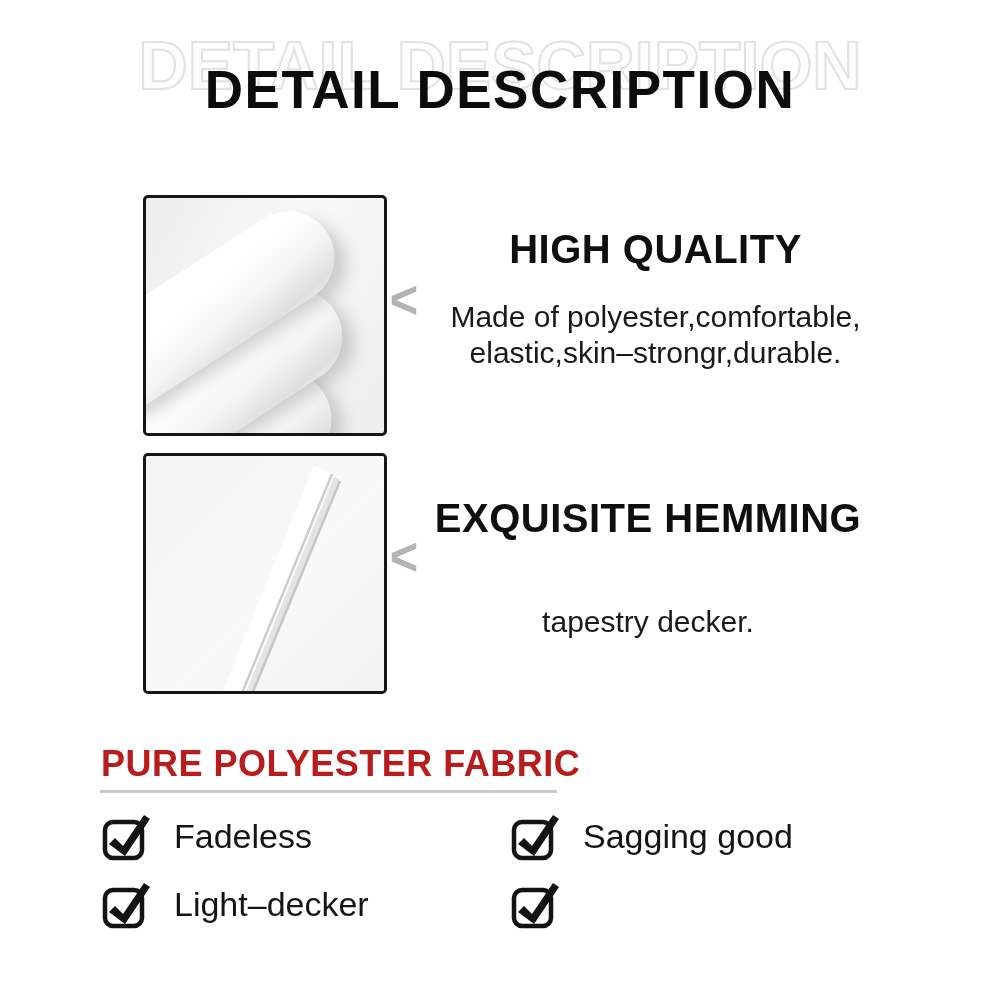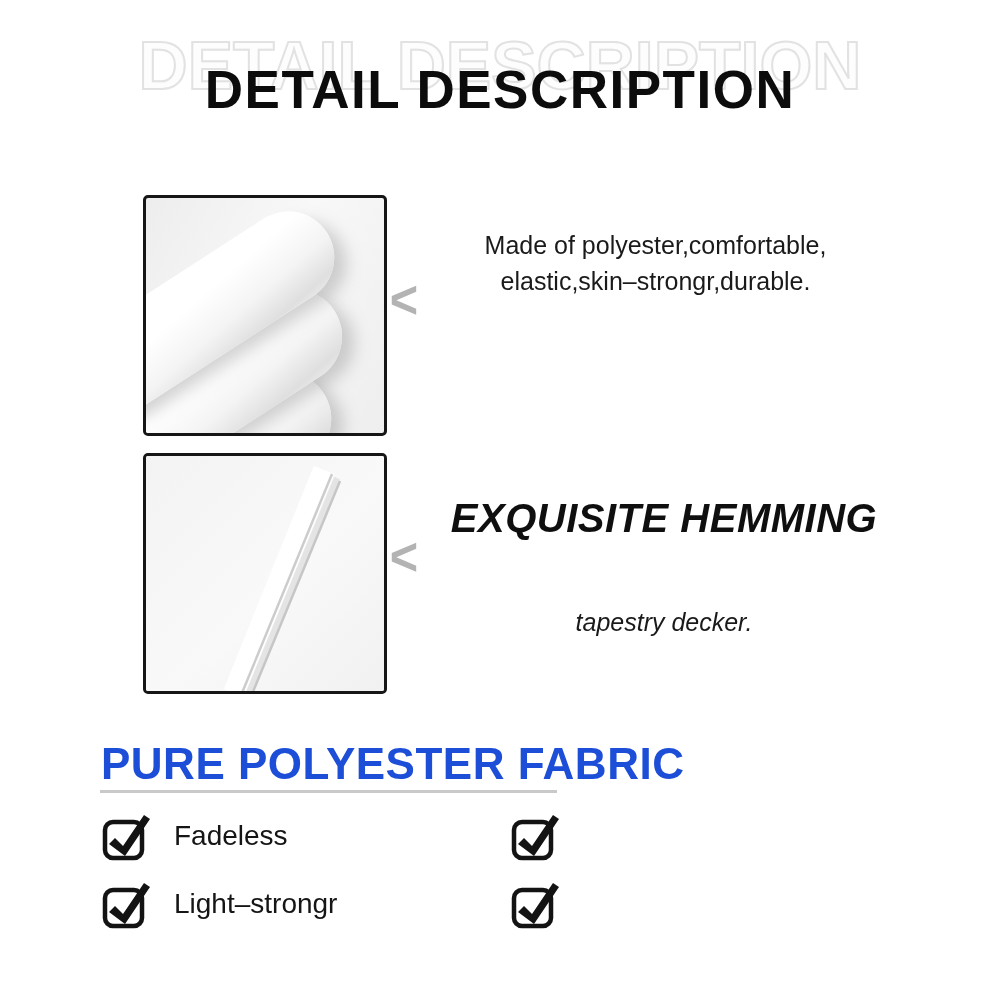--- a/index.html
+++ b/index.html
@@ -45,62 +45,63 @@
     position:absolute; left:383px; width:42px; text-align:center;
     font-size:54px; line-height:54px; font-weight:600; color:#b3b3b3;
     transform:scaleX(0.9);
   }
   .chev-1 { top:272px; }
   .chev-2 { top:529px; }
 
   
   .text-block { position:absolute; text-align:center; }
   .tb-1 { left:423px; top:227px; width:465px; }
-  .tb-2 { left:428px; top:496px; width:472px;font-style:italic; }
+  .tb-2 { left:412px; top:496px; width:472px; }
   .text-block h2 {
     margin:0 0 28px 0; font-size:40px; line-height:44px; font-weight:700;
     letter-spacing:0.5px; color:#0f0f0f; white-space:nowrap;
   }
-  .text-block p { margin:0; font-size:25px; line-height:36px; color:#1a1a1a; }
+  .text-block p { margin:0; font-size:30px; line-height:36px; color:#1a1a1a; }
 
   
   .fabric-heading {
     position:absolute; left:101px; top:742px; margin:0;
-    font-size:44px; line-height:44px; font-weight:700; letter-spacing:0.5px;
-    color:#1d4ed8; white-space:nowrap;
+    font-size:36px; line-height:44px; font-weight:700; letter-spacing:0.5px;
+    color:#b91c1c; white-space:nowrap;
   }
   .heading-underline {
     position:absolute; left:100px; top:790px; width:457px; height:3px;
     background:#c9c9c9;
   }
   .checklist {
     position:absolute; left:102px; top:809px; width:810px;
     display:grid; grid-template-columns:409px auto; row-gap:14px;
     list-style:none; margin:0; padding:0;
   }
   .check-item { display:flex; align-items:center; gap:20px; height:54px; }
   .check-item .box { width:52px; height:50px; flex:0 0 auto; }
   .check-item .box svg { display:block; width:52px; height:50px; }
-  .check-label { font-size:28px; color:#151515; }
+  .check-label { font-size:34px; color:#151515; }
 </style>
 </head>
 <body>
 
 <div class="canvas">
 
   <div class="ghost-title">DETAIL DESCRIPTION</div>
   <h1 class="main-title">DETAIL DESCRIPTION</h1>
 
   <figure class="photo photo-1">
     <div class="fold fold-c"></div>
     <div class="fold fold-b"></div>
     <div class="fold fold-a"></div>
   </figure>
   <span class="chevron chev-1">&lt;</span>
   <div class="text-block tb-1">
+    <h2>HIGH QUALITY</h2>
     <p><span>Made of polyester,comfortable,</span><br><span>elastic,skin–strongr,durable.</span></p>
   </div>
 
   <figure class="photo photo-2">
     <svg class="hem-svg" viewBox="0 0 238 235">
       <defs>
         <linearGradient id="hembg" x1="0" y1="0" x2="1" y2="1">
           <stop offset="0" stop-color="#f3f3f3"></stop>
           <stop offset="0.55" stop-color="#f9f9f9"></stop>
           <stop offset="1" stop-color="#f1f1f1"></stop>
@@ -132,29 +133,30 @@
       </span>
       <span class="check-label">Fadeless</span>
     </li>
     <li class="check-item">
       <span class="box">
         <svg viewBox="0 0 52 50">
           <rect x="3" y="11" width="37" height="36" rx="8" fill="none" stroke="#131313" stroke-width="4.5"></rect>
           <path d="M13 27 L21 35 L42 4 L48 8 L23 45 L7 33 Z" fill="#131313"></path>
         </svg>
       </span>
+      <span class="check-label">Sagging good</span>
     </li>
     <li class="check-item">
       <span class="box">
         <svg viewBox="0 0 52 50">
           <rect x="3" y="11" width="37" height="36" rx="8" fill="none" stroke="#131313" stroke-width="4.5"></rect>
           <path d="M13 27 L21 35 L42 4 L48 8 L23 45 L7 33 Z" fill="#131313"></path>
         </svg>
       </span>
-      <span class="check-label">Light–strongr</span>
+      <span class="check-label">Light–decker</span>
     </li>
     <li class="check-item">
       <span class="box">
         <svg viewBox="0 0 52 50">
           <rect x="3" y="11" width="37" height="36" rx="8" fill="none" stroke="#131313" stroke-width="4.5"></rect>
           <path d="M13 27 L21 35 L42 4 L48 8 L23 45 L7 33 Z" fill="#131313"></path>
         </svg>
       </span>
     </li>
   </ul>

